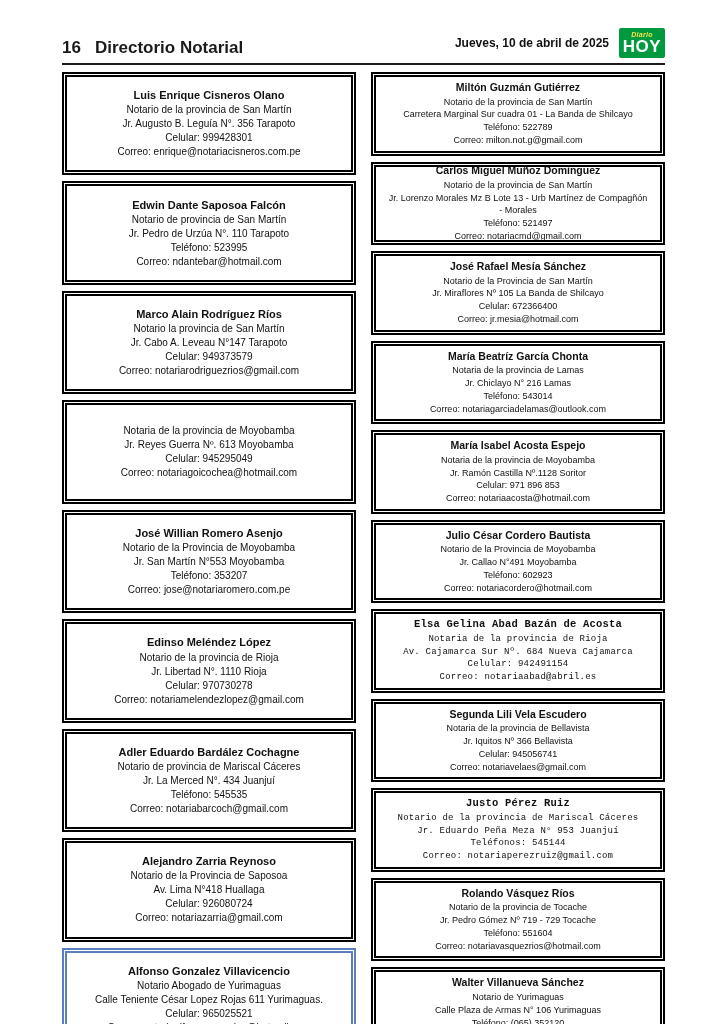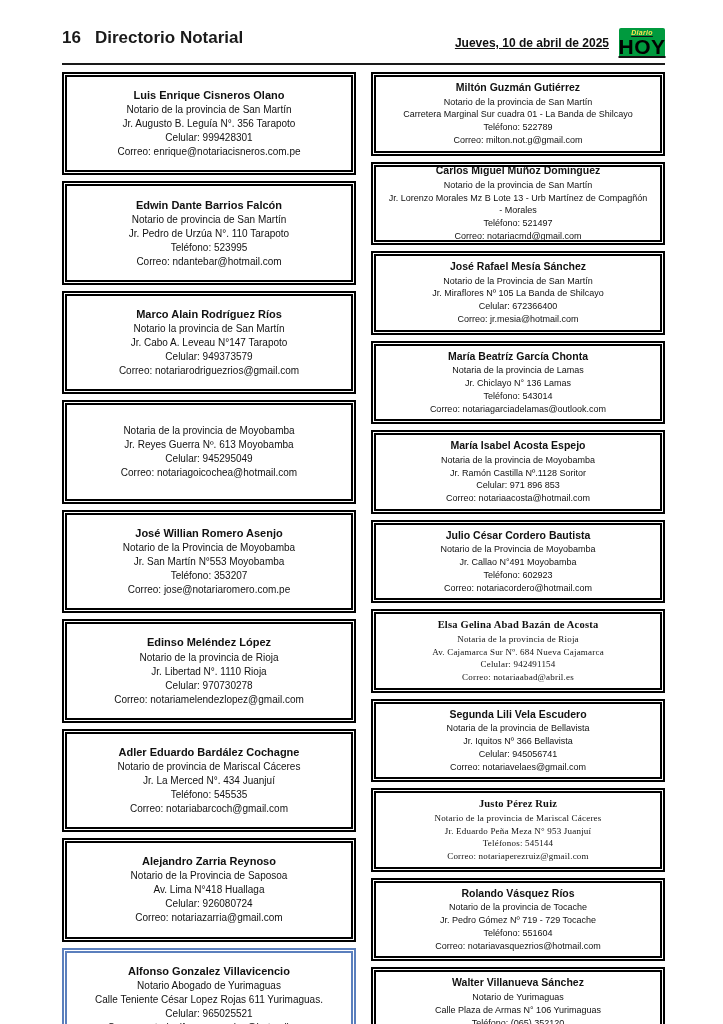--- a/index.html
+++ b/index.html
@@ -4,53 +4,53 @@
 <style>
   * { margin:0; padding:0; box-sizing:border-box; }
   html,body { background:#ffffff; }
   body { font-family:"Liberation Sans", sans-serif; color:#111; }
 
   .page {
     width:723px; height:1024px; background:#fff; margin:0 auto;
     position:relative; padding:28px 58px 0 62px; overflow:hidden;
   }
 
-  .masthead { display:flex; justify-content:space-between; padding-bottom:5px; }
+  .masthead { display:flex; justify-content:space-between; align-items:flex-end; padding-bottom:5px; }
   .masthead-left { display:flex; align-items:baseline; gap:14px; }
   .page-num, .section-title { font-size:17px; font-weight:bold; color:#1a1a1a; }
-  .masthead-right { display:flex; align-items:center; gap:10px;text-decoration:underline; }
+  .masthead-right { display:flex; align-items:center; gap:10px; }
   .date { font-size:12px; font-weight:bold; white-space:nowrap; }
   .logo {
     width:46px; height:30px; background:var(--logo-green,#009a3e);
     display:flex; flex-direction:column; align-items:center; justify-content:center;
     line-height:1; border-radius:2px;
   }
   .logo-top { font-size:7px; font-style:italic; font-weight:bold; color:#ffe34d; letter-spacing:0.3px; }
-  .logo-main { font-size:21px; font-weight:bold; color:#000000; letter-spacing:0.5px; }
+  .logo-main { font-size:17px; font-weight:bold; color:#ffffff; letter-spacing:0.5px; }
 
   .rule { border-bottom:2px solid #1a1a1a; margin-bottom:7px; }
 
   .columns { display:flex; gap:15px; height:979px; }
   .col { flex:1; display:flex; flex-direction:column; gap:6px; min-width:0; }
 
   .entry-box {
     flex:1; border:5px double #000; background:#fff; text-align:center;
     display:flex; flex-direction:column; justify-content:center;
     padding:3px 6px; overflow:hidden;
   }
   .entry-box.accent { border-color:var(--accent-blue,#5b7fbd);text-align:center; }
 
   .entry-name { font-weight:bold; font-size:11px; line-height:1.3; white-space:nowrap; margin-bottom:1px; }
   .entry-name.small { font-size:10px; }
   .entry-line { font-size:10px; line-height:1.4; white-space:nowrap; }
 
   #col-right .entry-name { font-size:10.5px; }
   #col-right .entry-line { font-size:9px; line-height:1.42; }
 
-  .entry-box.spaced { font-family:Liberation Serif, serif; }
+  .entry-box.spaced { font-family:Liberation Mono, monospace; }
   .entry-box.spaced .entry-name { letter-spacing:0.2px; }
   .entry-box.spaced .entry-line { letter-spacing:0.2px; }
 
   .quote-bar {
     margin-top:8px; height:32px; background:var(--green,#2f9e41);
     color:#fff; display:flex; align-items:flex-start; justify-content:center;
     font-family:"DejaVu Serif", serif; font-weight:bold; font-style:italic; font-size:18px;
     white-space:nowrap;
   }
 </style>
@@ -78,21 +78,21 @@
   <main class="columns">
     <section class="col" id="col-left">
         <div class="entry-box">
           <div class="entry-name">Luis Enrique Cisneros Olano</div>
           <div class="entry-line">Notario de la provincia de San Martín</div>
           <div class="entry-line">Jr. Augusto B. Leguía N°. 356 Tarapoto</div>
           <div class="entry-line">Celular: 999428301</div>
           <div class="entry-line">Correo: enrique@notariacisneros.com.pe</div>
         </div>
         <div class="entry-box">
-          <div class="entry-name">Edwin Dante Barrios Falcón</div>
+          <div class="entry-name">Edwin Dante Saposoa Falcón</div>
           <div class="entry-line">Notario de provincia de San Martín</div>
           <div class="entry-line">Jr. Pedro de Urzúa N°. 110 Tarapoto</div>
           <div class="entry-line">Teléfono: 523995</div>
           <div class="entry-line">Correo: ndantebar@hotmail.com</div>
         </div>
         <div class="entry-box">
           <div class="entry-name">Marco Alain Rodríguez Ríos</div>
           <div class="entry-line">Notario la provincia de San Martín</div>
           <div class="entry-line">Jr. Cabo A. Leveau N°147 Tarapoto</div>
           <div class="entry-line">Celular: 949373579</div>
@@ -159,21 +159,21 @@
         <div class="entry-box">
           <div class="entry-name">José Rafael Mesía Sánchez</div>
           <div class="entry-line">Notario de la Provincia de San Martín</div>
           <div class="entry-line">Jr. Miraflores Nº 105 La Banda de Shilcayo</div>
           <div class="entry-line">Celular: 672366400</div>
           <div class="entry-line">Correo: jr.mesia@hotmail.com</div>
         </div>
         <div class="entry-box">
           <div class="entry-name">María Beatríz García Chonta</div>
           <div class="entry-line">Notaria de la provincia de Lamas</div>
-          <div class="entry-line">Jr. Chiclayo N° 136 Lamas</div>
+          <div class="entry-line">Jr. Chiclayo N° 216 Lamas</div>
           <div class="entry-line">Teléfono: 543014</div>
           <div class="entry-line">Correo: notariagarciadelamas@outlook.com</div>
         </div>
         <div class="entry-box">
           <div class="entry-name">María Isabel Acosta Espejo</div>
           <div class="entry-line">Notaria de la provincia de Moyobamba</div>
           <div class="entry-line">Jr. Ramón Castilla Nº.1128 Soritor</div>
           <div class="entry-line">Celular: 971 896 853</div>
           <div class="entry-line">Correo:  notariaacosta@hotmail.com</div>
         </div>

